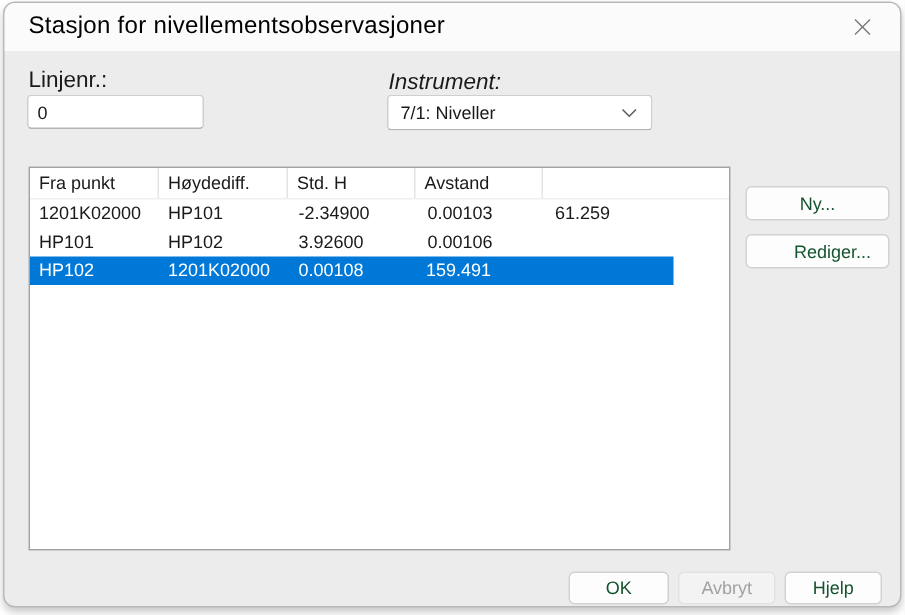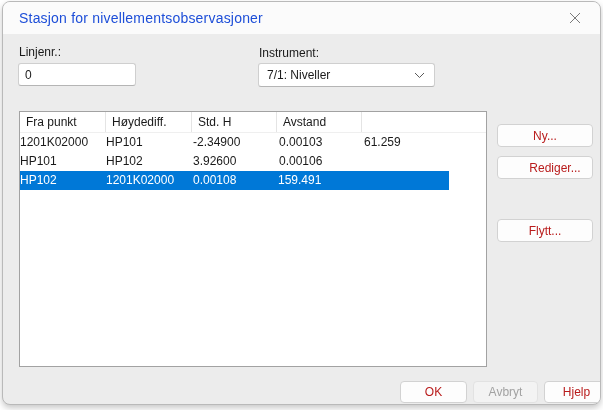--- a/index.html
+++ b/index.html
@@ -12,29 +12,29 @@
     background:#ececec; border:1px solid #b9b9b9; border-radius:8px;
     box-shadow:0 3px 6px rgba(0,0,0,0.22);
     overflow:hidden;
   }
 
   .titlebar {
     position:absolute; left:0; top:0; right:0; height:32px;
     background:#fbfbfb; display:flex; align-items:center;
     padding-left:16px;
   }
-  .titlebar-text { font-size:14px; font-weight:300; color:#1d4ed8; letter-spacing:0.2px; }
+  .titlebar-text { font-size:16px; font-weight:300; color:#000000; letter-spacing:0.2px; }
   .close-btn {
     position:absolute; right:6px; top:4px; width:38px; height:24px;
     display:flex; align-items:center; justify-content:center;
     background:transparent; border:none; cursor:default;
   }
   .close-btn svg { stroke:#7a7a7a; }
 
-  .label { position:absolute; font-size:12px; color:#1a1a1a; }
+  .label { position:absolute; font-size:15px; color:#1a1a1a; }
 
   .textfield {
     position:absolute; background:#ffffff; border:1px solid #cfcfcf;
     border-bottom-color:#b5b5b5; border-radius:3px;
     font-size:12px; color:#1a1a1a; padding:0 6px;
     font-family:"Liberation Sans", sans-serif;
   }
 
   .combo {
     position:absolute; background:#ffffff; border:1px solid #cfcfcf;
@@ -51,34 +51,34 @@
   .lv-header { display:flex; height:21px; border-bottom:1px solid #efefef;align-items:flex-end; }
   .lv-hcell {
     font-size:12px; color:#1a1a1a; line-height:20px; padding-left:6px;
     border-right:1px solid #e4e4e4; flex:none; overflow:hidden; white-space:nowrap;
   }
   .lv-hcell.filler { flex:1; border-right:none; }
   .c0{width:86px}.c1{width:87px}.c2{width:86px}.c3{width:85px}.c4{width:85px}
 
   .lv-row { display:flex; height:19px; width:429px; }
   .lv-cell {
-    font-size:12px; color:#1a1a1a; line-height:19px; 
+    font-size:12px; color:#1a1a1a; line-height:19px; padding-left:6px;
     flex:none; overflow:hidden; white-space:nowrap;
   }
   .lv-row.selected { background:#0078d7; }
   .lv-row.selected .lv-cell { color:#ffffff; }
 
   .btn {
     position:absolute; background:#fdfdfd; border:1px solid #d2d2d2;
-    border-radius:4px; font-size:12px; color:#b91c1c; text-align:center;
+    border-radius:4px; font-size:12px; color:#14532d; text-align:center;
     font-family:"Liberation Sans", sans-serif; cursor:default;
     display:flex; align-items:center; justify-content:center;
   }
   .side-btn { left:494px; width:96px; height:23px; }
-  .btm-btn  { height:22px;margin-left:21px; }
+  .btm-btn  { height:22px; }
   .btn.disabled { background:#f3f3f3; border-color:#e2e2e2; color:#a2a2a2; }
 </style>
 </head>
 <body>
 
 <div class="stage">
   <div class="dialog">
 
     <div class="titlebar">
       <span class="titlebar-text">Stasjon for nivellementsobservasjoner</span>
@@ -88,21 +88,21 @@
             <line x1="1" y1="1" x2="11" y2="11"></line>
             <line x1="11" y1="1" x2="1" y2="11"></line>
           </svg>
         </span>
       </button>
     </div>
 
     <span class="label" style="left:16px; top:43px;">Linjenr.:</span>
     <input class="textfield" style="left: 15px; top: 61px; width: 118px; height: 23px;" value="0">
 
-    <span class="label" style="left:256px; top:44px;">Instrument:</span>
+    <span class="label" style="left:256px; top:44px;font-style:italic;">Instrument:</span>
     <div class="combo" style="left:255px; top:61px; width:177px; height:24px;gap:28px;">
       <span>7/1: Niveller</span>
       <span class="chevron">
         <svg width="11" height="7" viewBox="0 0 11 7" fill="none" stroke="#5a5a5a" stroke-width="1">
           <polyline points="1,1 5.5,5.5 10,1"></polyline>
         </svg>
       </span>
     </div>
 
     <div class="listview">
@@ -130,20 +130,19 @@
       <div class="lv-row selected">
         <span class="lv-cell c0">HP102</span>
         <span class="lv-cell c1">1201K02000</span>
         <span class="lv-cell c3">0.00108</span>
         <span class="lv-cell c4">159.491</span>
       </div>
     </div>
 
     <button class="btn side-btn" style="top:122px;">Ny...</button>
     <button class="btn side-btn" style="top:154px;padding-left:20px;">Rediger...</button>
-    <button class="btn side-btn" style="top:217px;">Flytt...</button>
 
     <button class="btn btm-btn" style="left:376px; top:379px; width:67px;">OK</button>
     <button class="btn btm-btn" style="left:520px; top:379px; width:65px;">Hjelp</button>
     <button class="btn btm-btn disabled" style="left:449px; top:379px; width:65px;" disabled="">Avbryt</button>
 
   </div>
 </div>
 
 </body></html>

